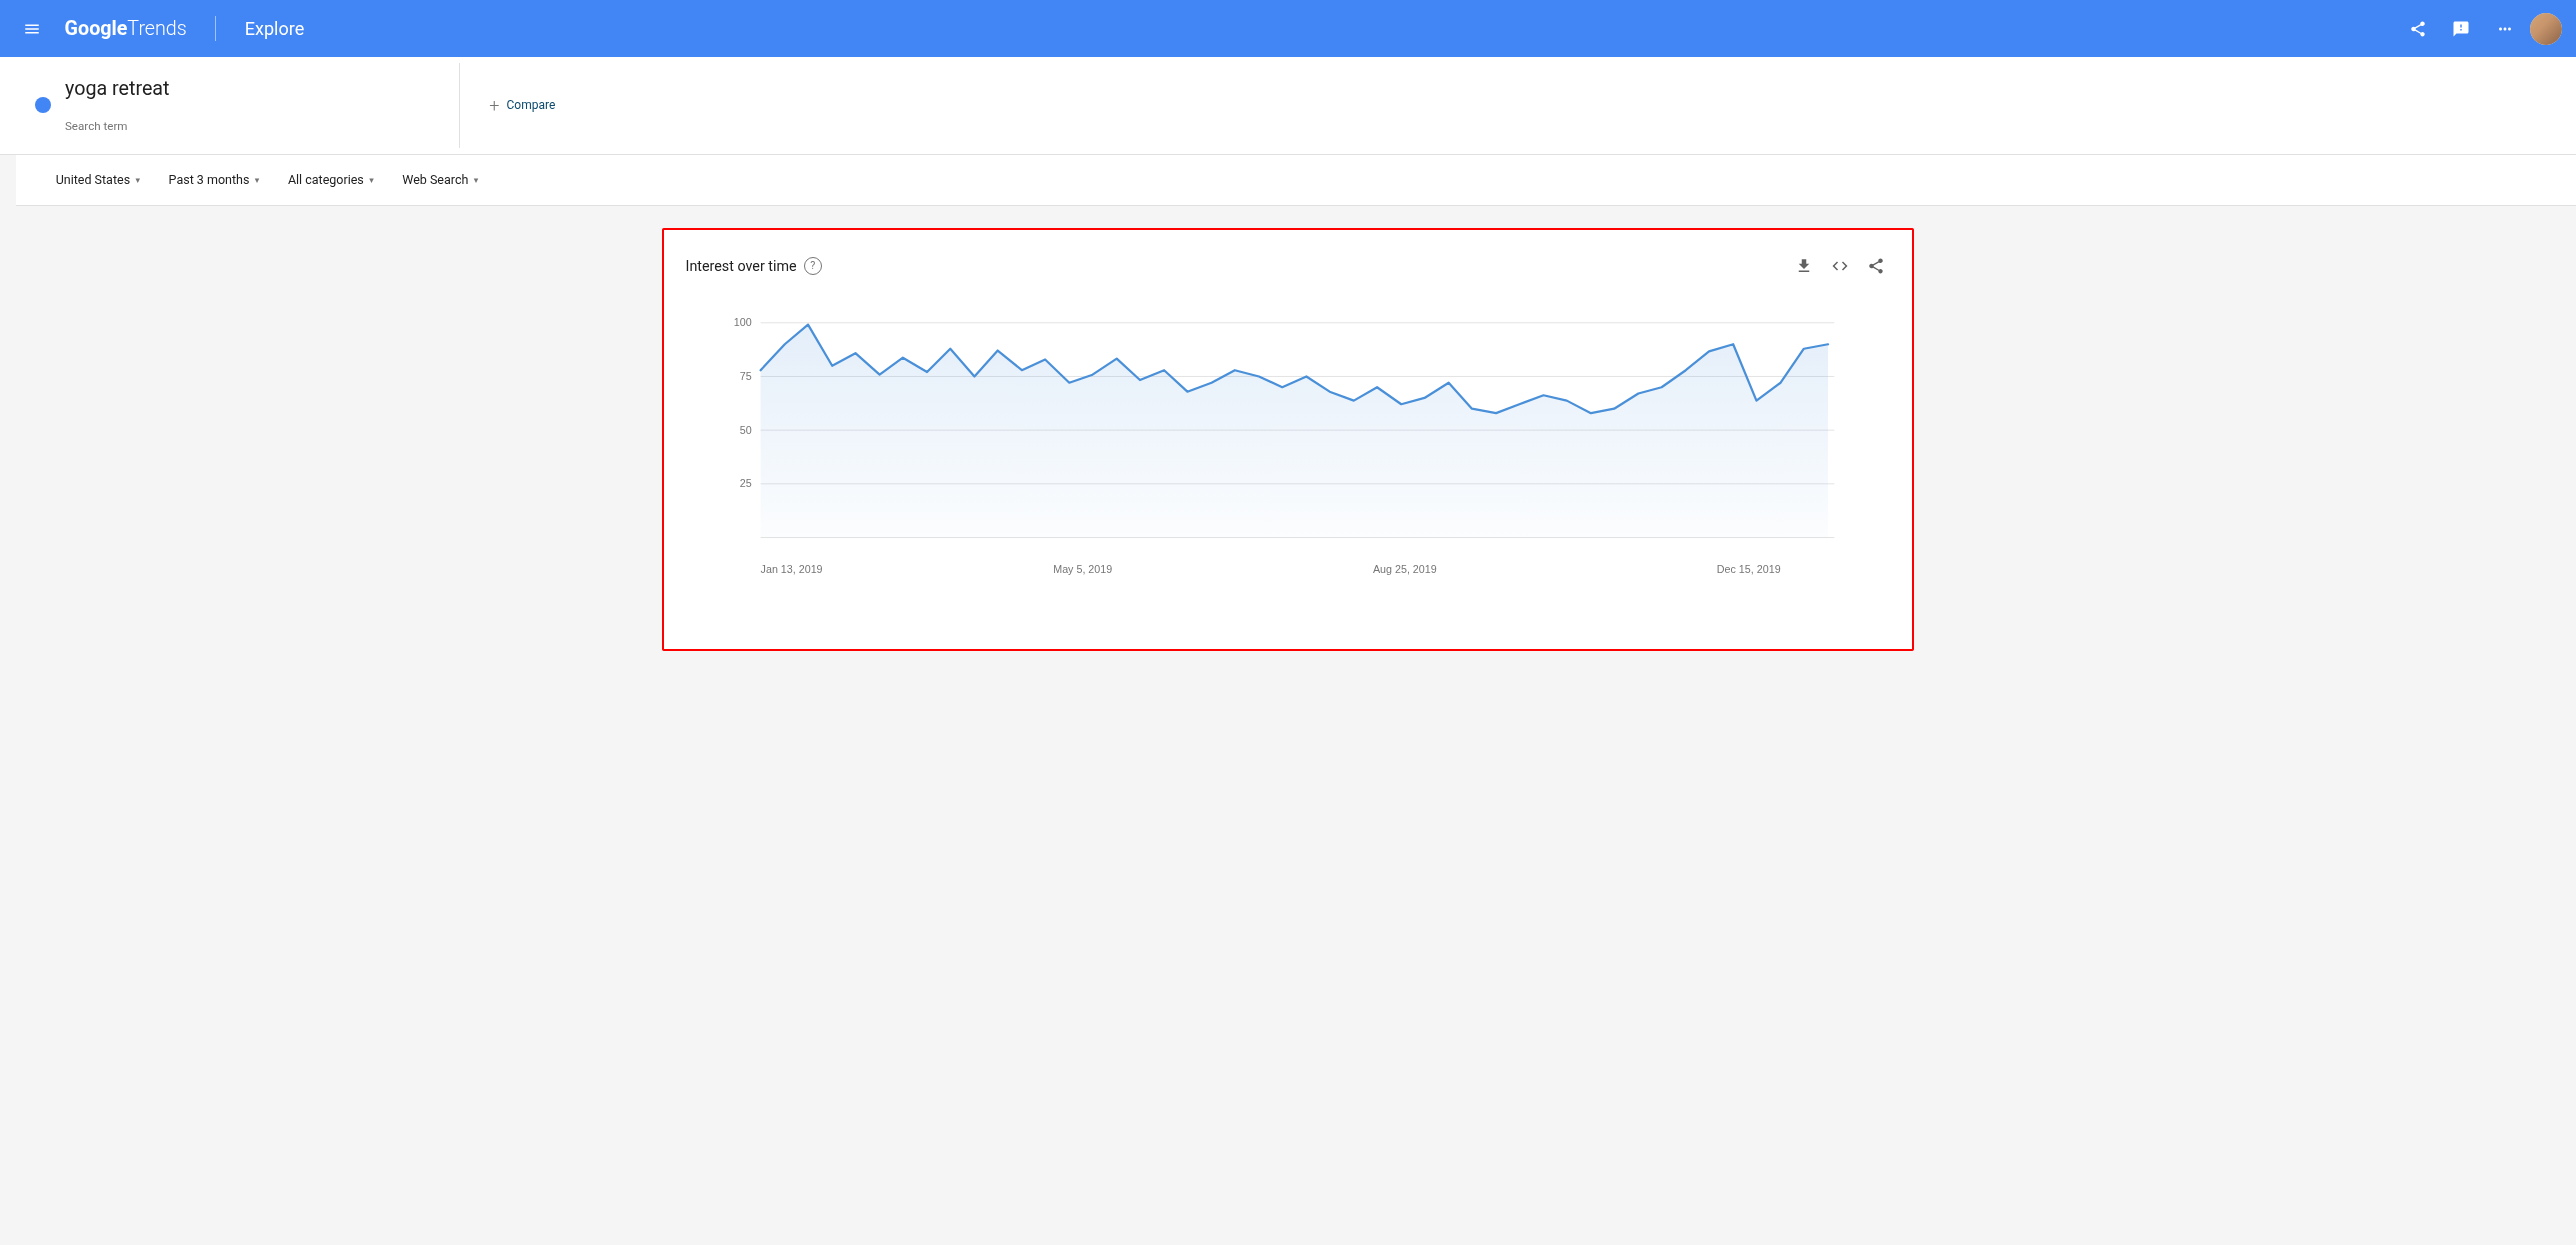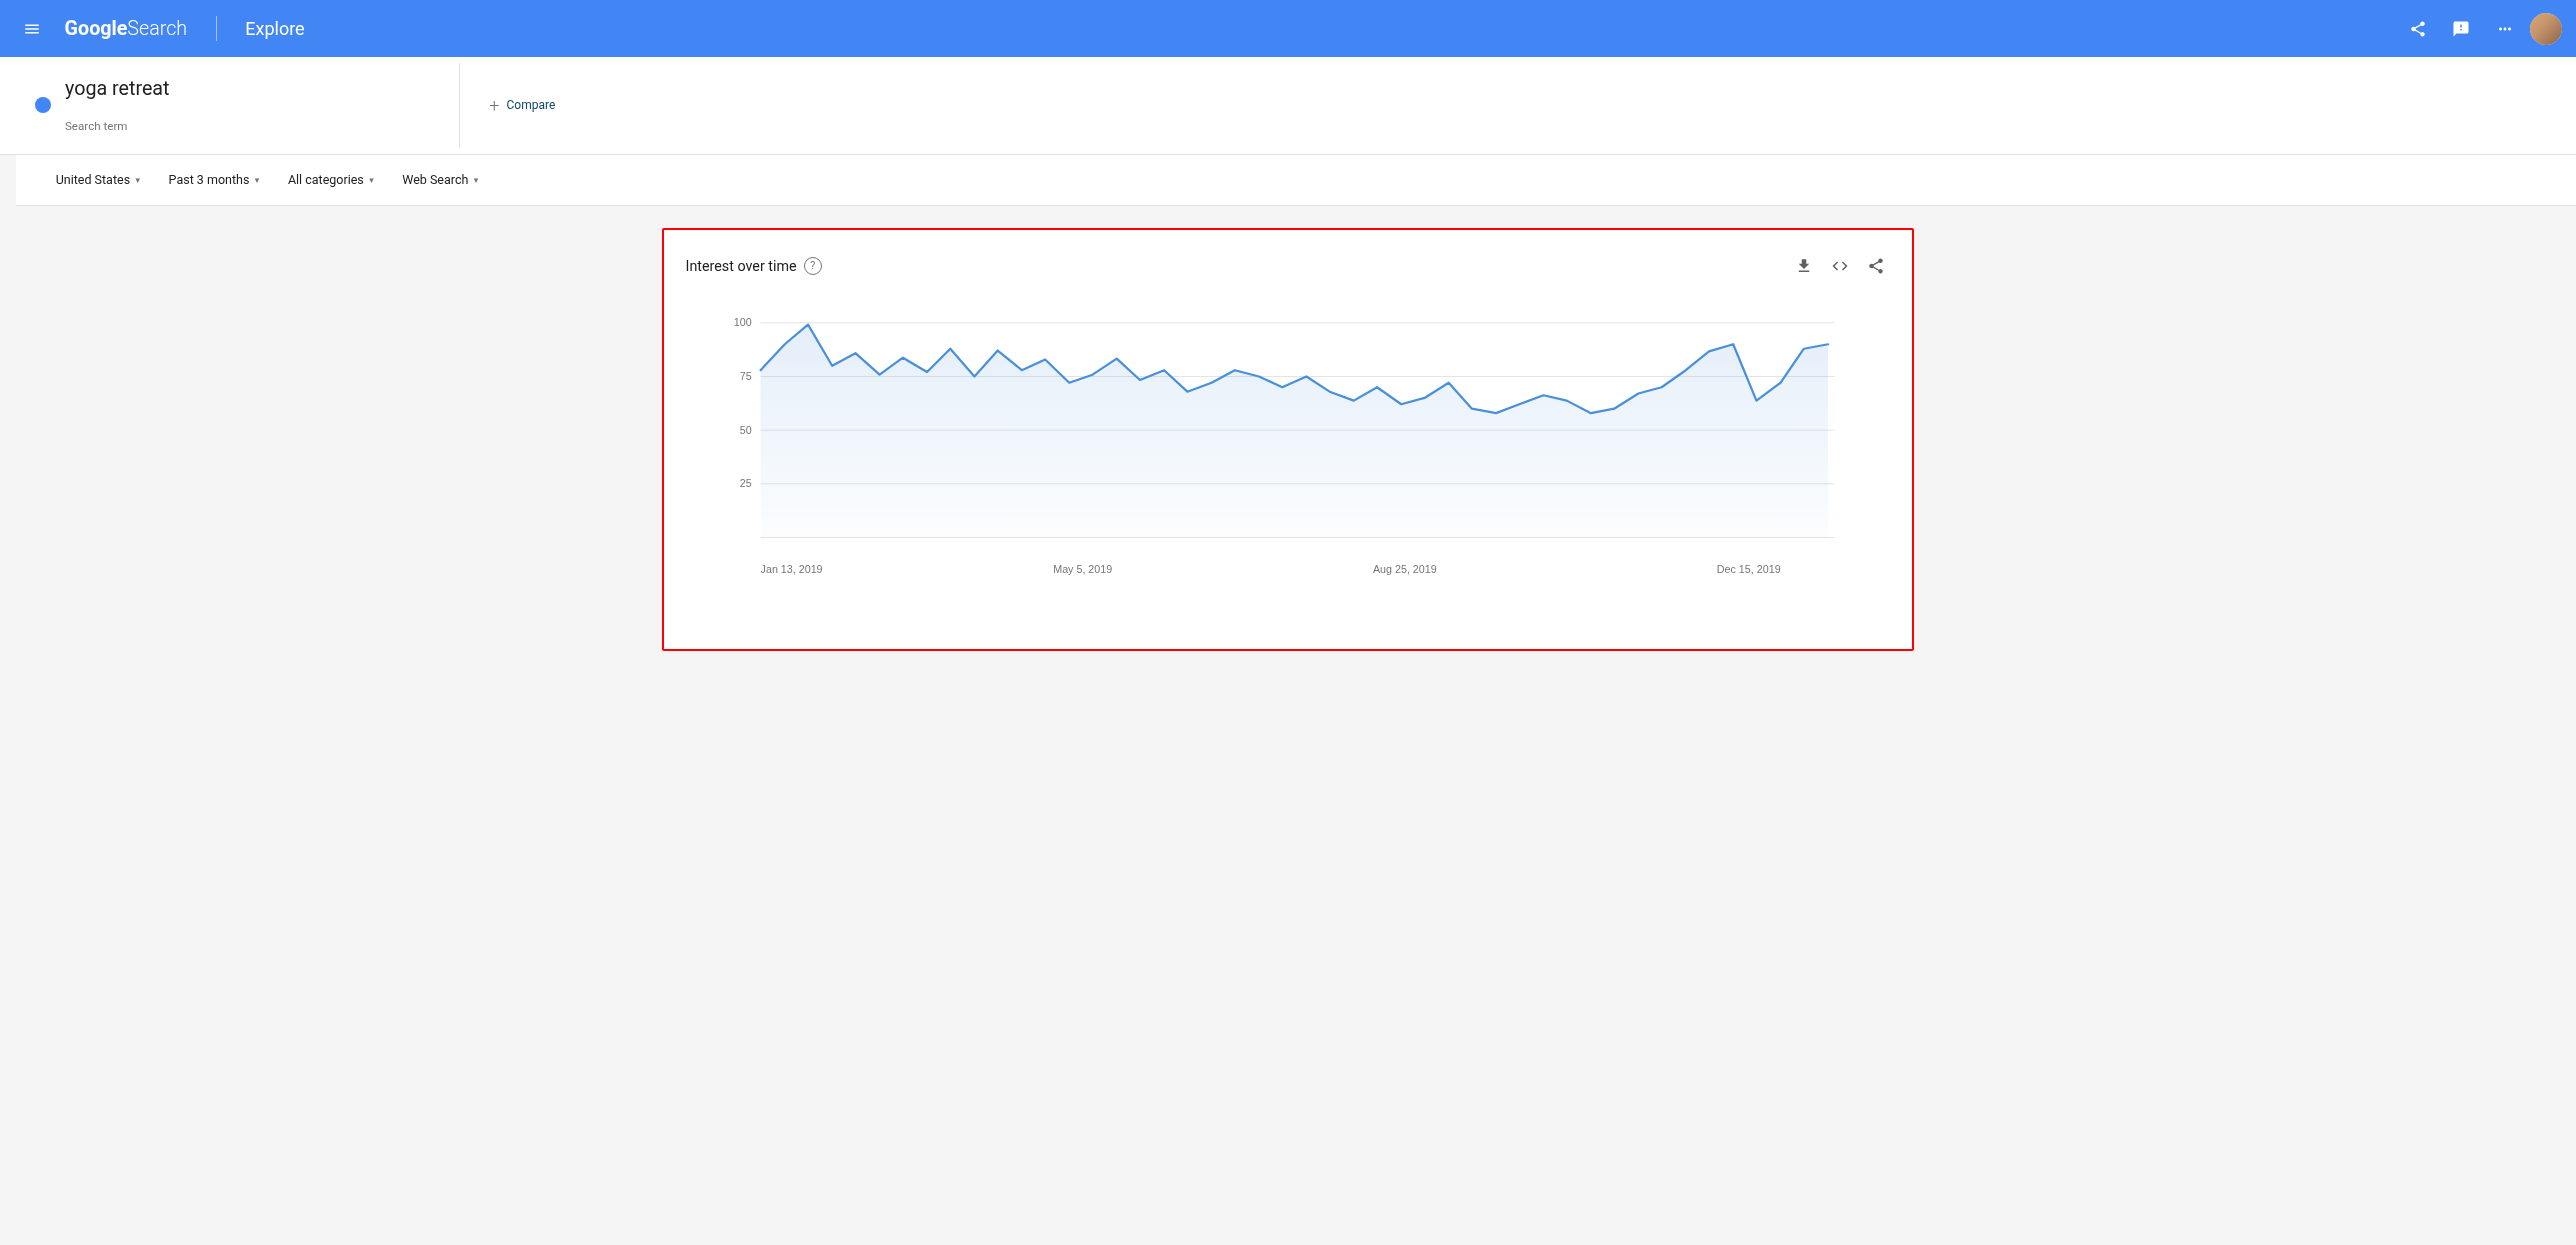--- a/index.html
+++ b/index.html
@@ -243,21 +243,21 @@
 <body>
 
 <header class="header">
   <button class="header-icon-btn">
     <svg width="18" height="18" viewBox="0 0 24 24" fill="white">
       <path d="M3 18h18v-2H3v2zm0-5h18v-2H3v2zm0-7v2h18V6H3z"></path>
     </svg>
   </button>
   <a class="header-logo" href="#">
     <span class="logo-google">Google</span>
-      <span class="logo-trends">Search</span>
+      <span class="logo-trends">Trends</span>
   </a>
   <div class="header-divider"></div>
   <span class="header-explore">Explore</span>
   <div class="header-spacer"></div>
   <div class="header-actions">
     <button class="header-icon-btn">
       <svg width="18" height="18" viewBox="0 0 24 24" fill="white">
         <path d="M18 16.08c-.76 0-1.44.3-1.96.77L8.91 12.7c.05-.23.09-.46.09-.7s-.04-.47-.09-.7l7.05-4.11c.54.5 1.25.81 2.04.81 1.66 0 3-1.34 3-3s-1.34-3-3-3-3 1.34-3 3c0 .24.04.47.09.7L8.04 9.81C7.5 9.31 6.79 9 6 9c-1.66 0-3 1.34-3 3s1.34 3 3 3c.79 0 1.5-.31 2.04-.81l7.12 4.16c-.05.21-.08.43-.08.65 0 1.61 1.31 2.92 2.92 2.92 1.61 0 2.92-1.31 2.92-2.92s-1.31-2.92-2.92-2.92z"></path>
       </svg>
     </button>

